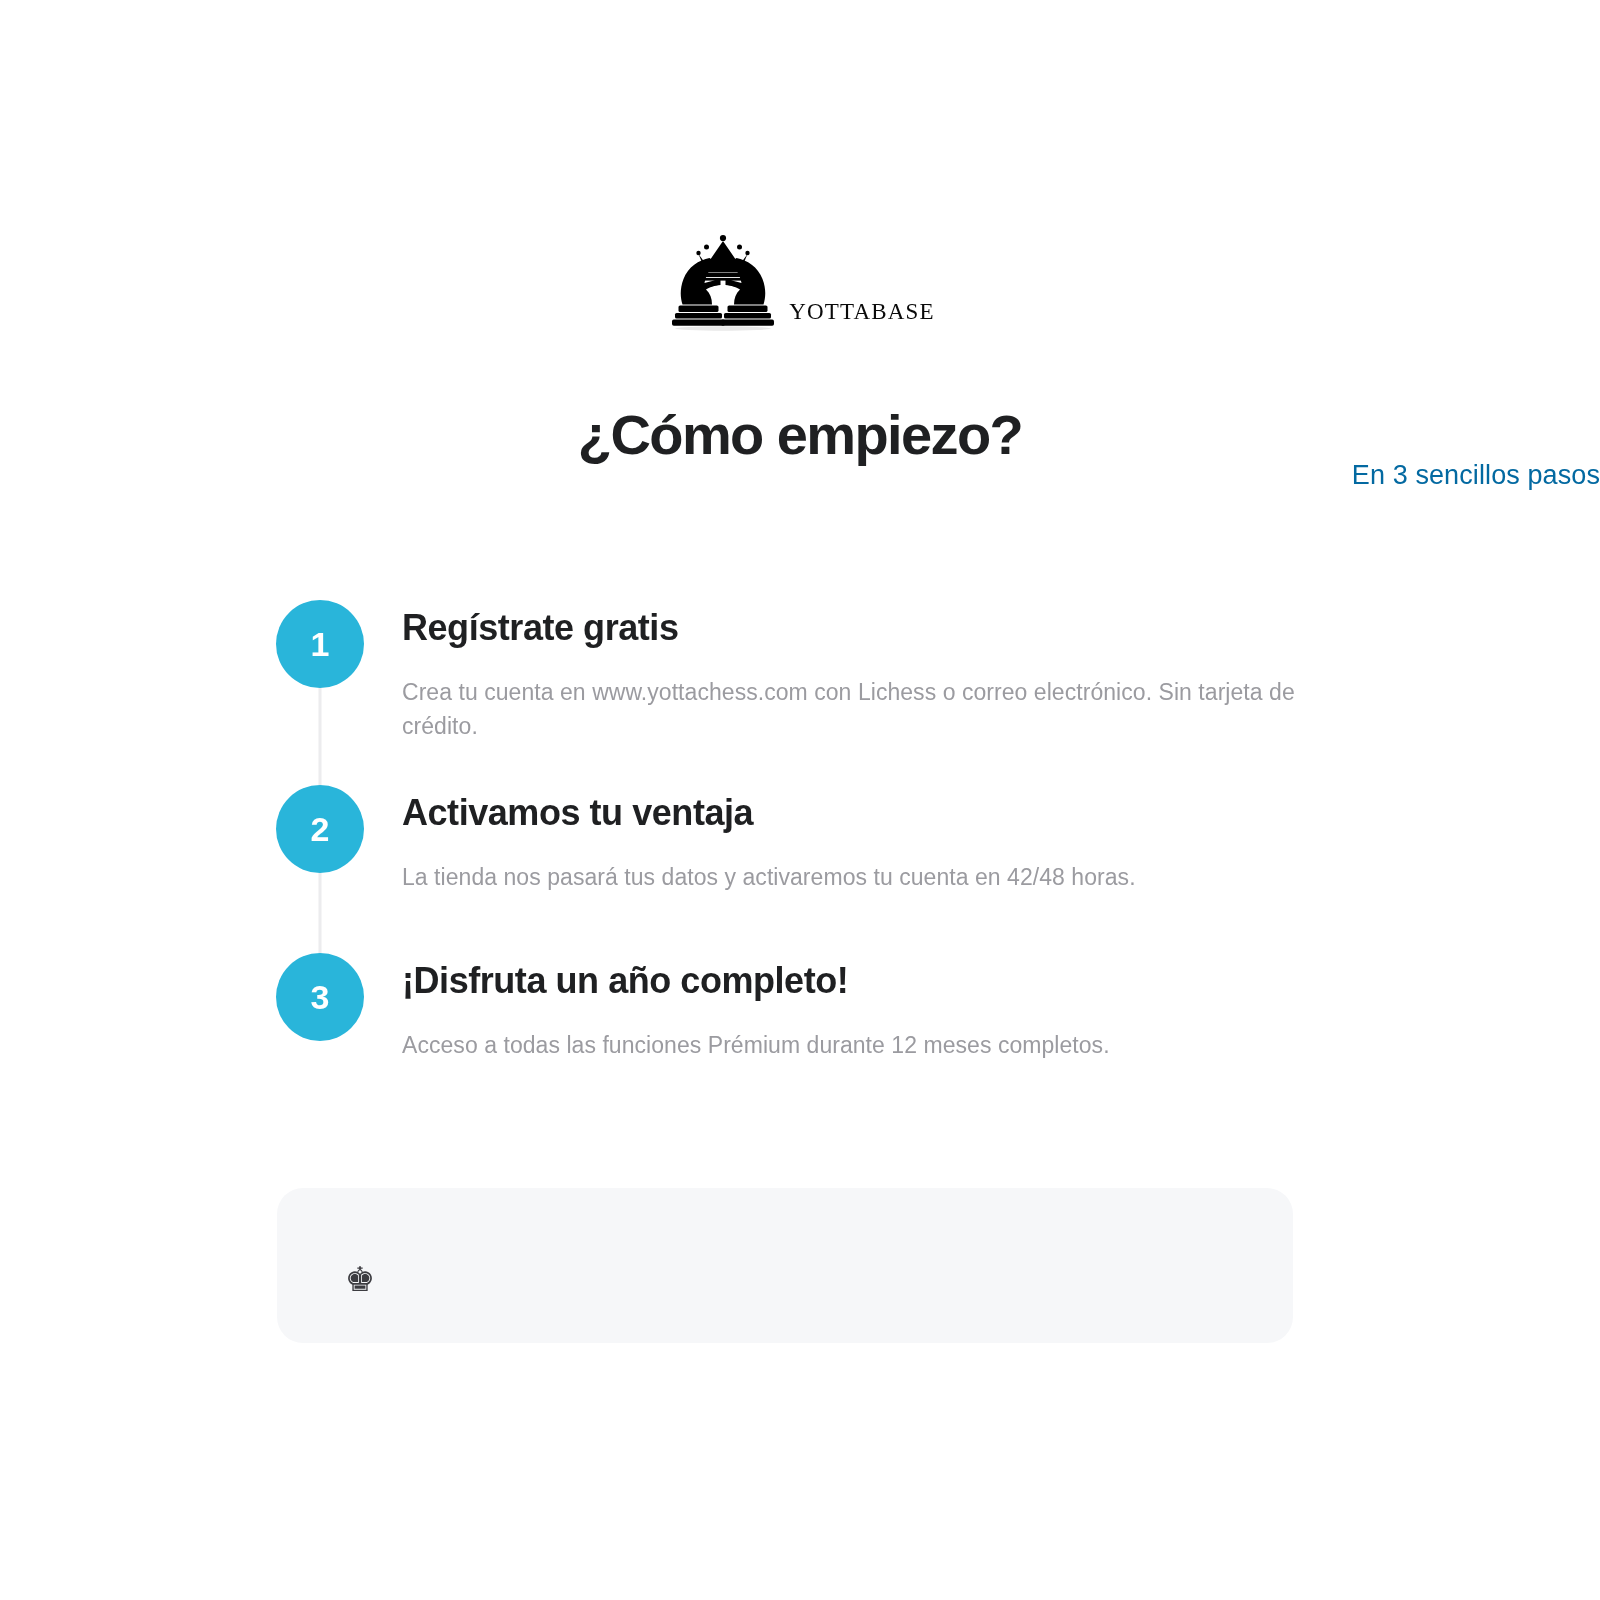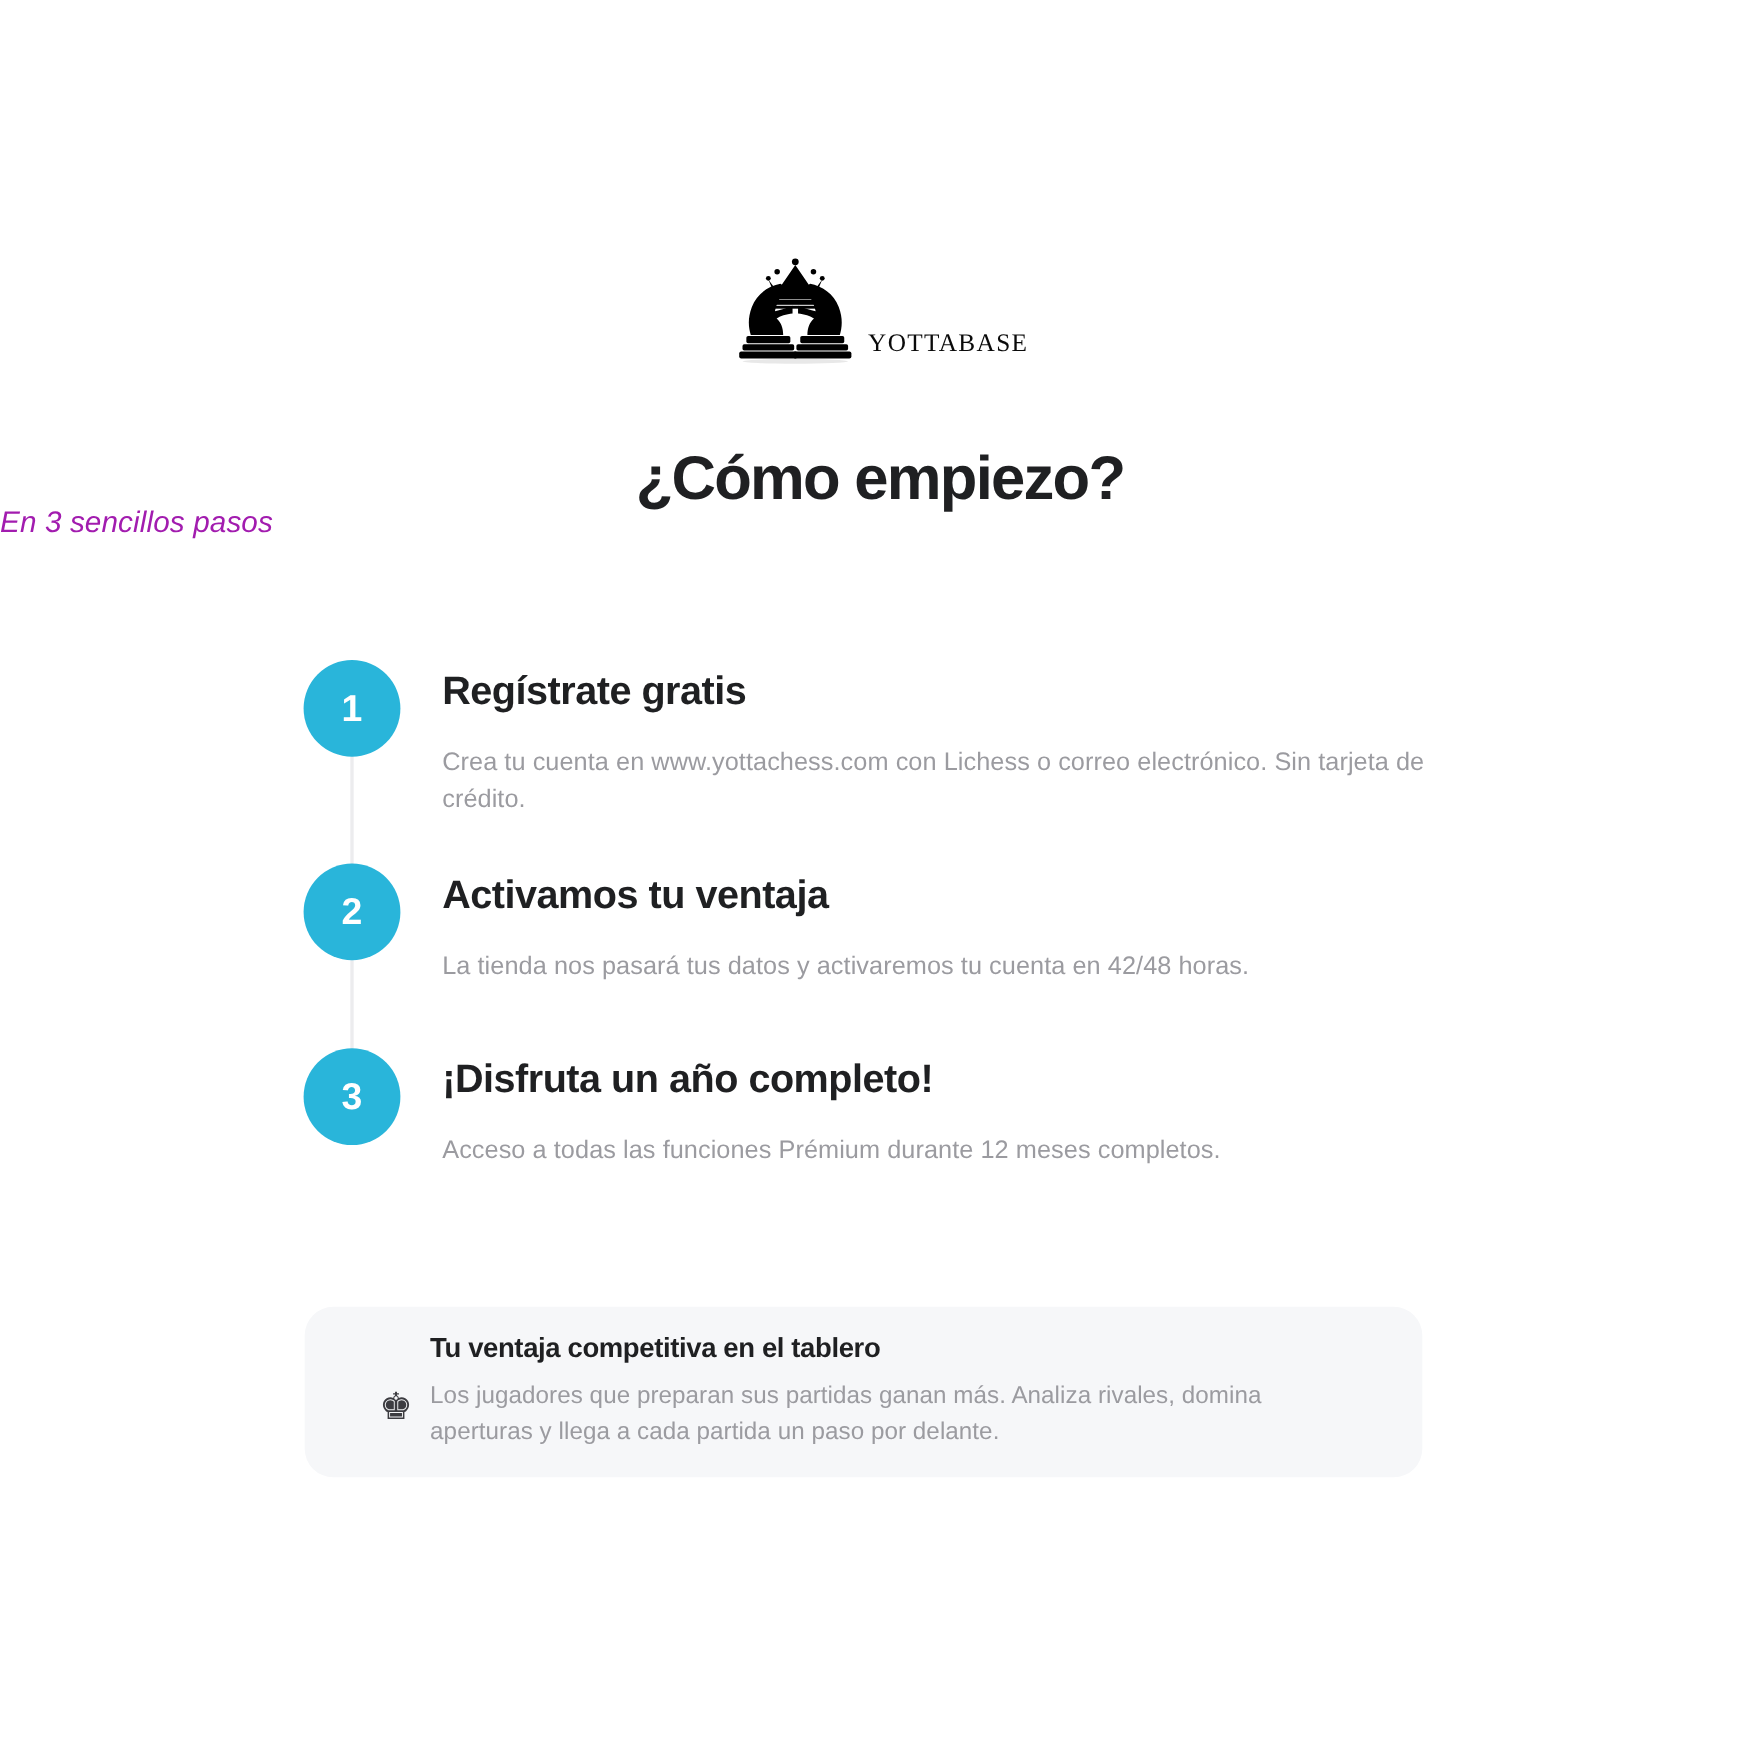--- a/index.html
+++ b/index.html
@@ -58,26 +58,25 @@
     letter-spacing: -1.6px;
     color: #1f2022;
     line-height: 1.12;
     margin-top: 18px;
   }
   .subtitle {
     position: absolute;
     top: 460px;
     left: 0;
     width: 1600px;
-    text-align: left;
+    text-align: right;
     font-size: 27px;
     font-weight: normal;
-    color: #a21caf;
+    color: #0369a1;
     letter-spacing: 0.1px;
-    font-style: italic;
   }
 
   
   .timeline {
     position: absolute;
     top: 600px;
     left: 276px;
     width: 1020px;
   }
 
@@ -262,19 +261,15 @@
       <div class="step-body">
         <div class="step-title">¡Disfruta un año completo!</div>
         <div class="step-desc">Acceso a todas las funciones Prémium durante 12 meses completos.</div>
       </div>
     </div>
 
   </div>
 
   <div class="callout">
     <div class="callout-icon">♚</div>
-    <div class="callout-text">
-      <div class="callout-title">Tu ventaja competitiva en el tablero</div>
-      <div class="callout-desc">Los jugadores que preparan sus partidas ganan más. Analiza rivales, domina aperturas y llega a cada partida un paso por delante.</div>
-    </div>
   </div>
 
 </div>
 
 </body></html>

